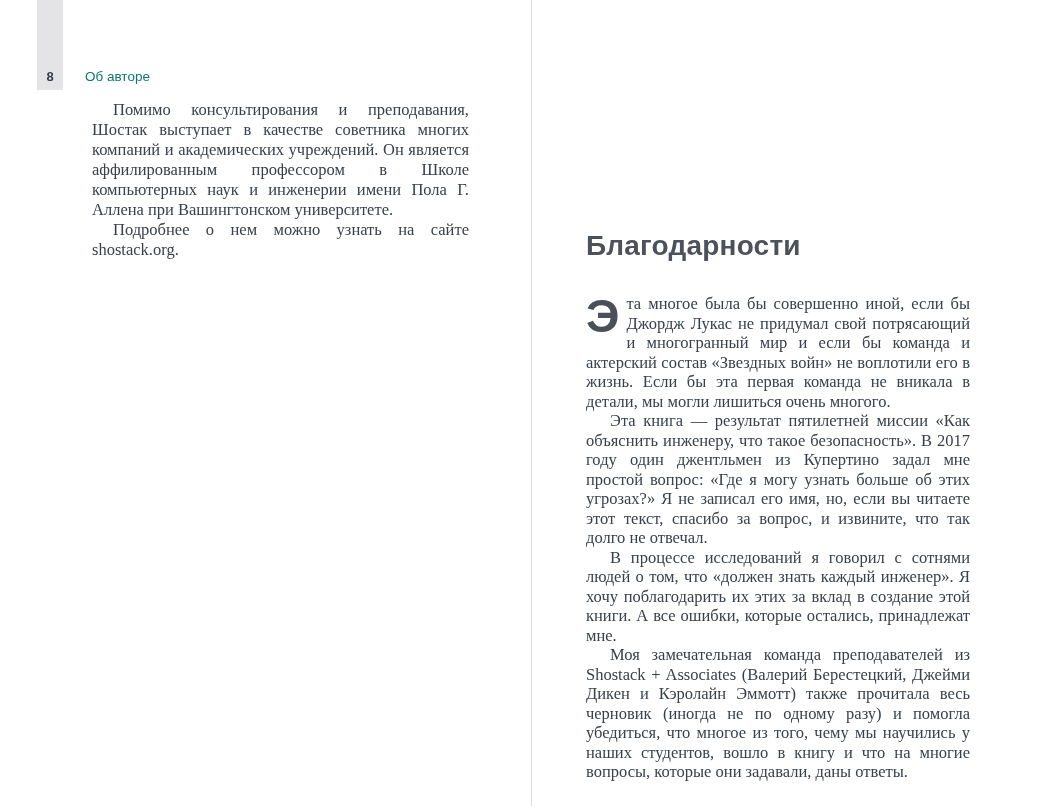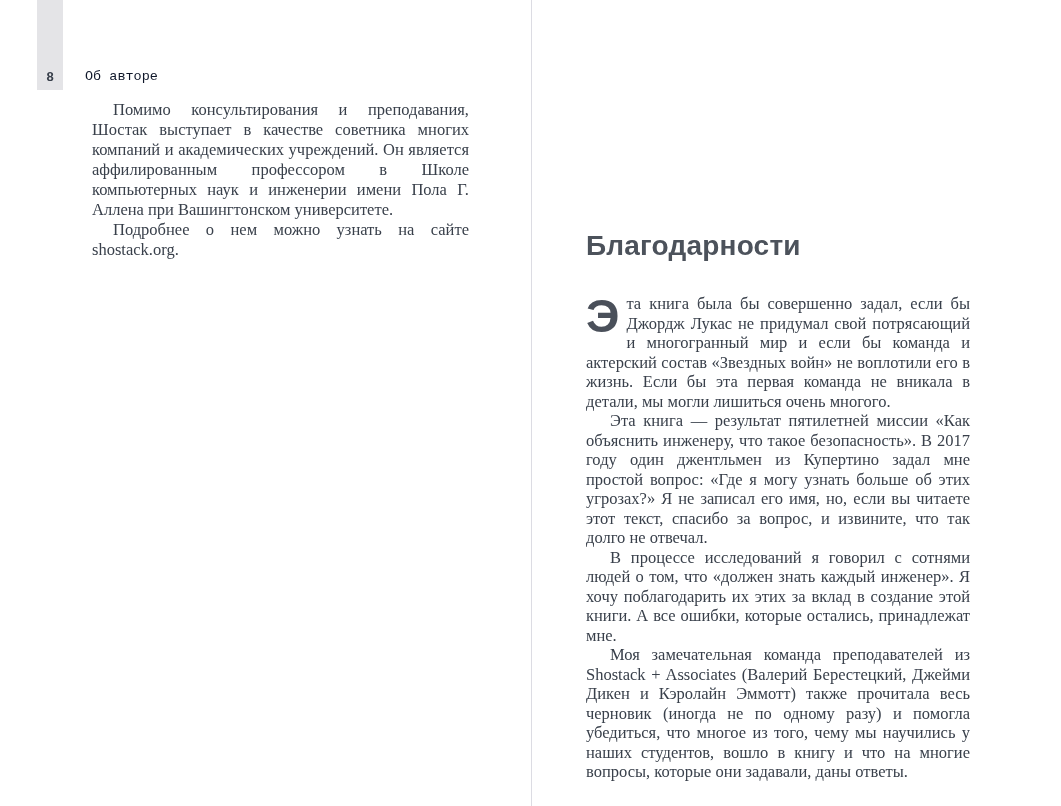--- a/index.html
+++ b/index.html
@@ -39,23 +39,23 @@
   .page-number {
     font-family: "Liberation Sans", sans-serif;
     font-size: 13px;
     font-weight: bold;
     color: #373e4a;
     line-height: 1;
   }
   .running-header {
     position: absolute;
     left: 85px; top: 70px;
-    font-family: Liberation Mono, monospace;
+    font-family: Liberation Sans, sans-serif;
     font-size: 13.5px;
-    color: #0f172a;
+    color: #0f766e;
     line-height: 1;
   }
   .left-body {
     position: absolute;
     left: 92px; top: 100px;
     width: 377px;
   }
   .body-par {
     font-family: "Liberation Serif", serif;
     font-size: 16.5px;
@@ -122,21 +122,21 @@
   </div>
 
   <div class="spine-divider"></div>
 
   <div class="page-right">
 
     <h1 class="chapter-heading">Благодарности</h1>
 
     <div class="right-body">
       <p class="body-par first">
-        <span class="drop-cap">Э</span><span>та книга была бы совершенно задал, если бы Джордж Лукас не придумал свой потрясающий и многогранный мир и если бы команда и актерский состав «Звездных войн» не воплотили его в жизнь. Если бы эта первая команда не вникала в детали, мы могли лишиться очень многого.</span>
+        <span class="drop-cap">Э</span><span>та многое была бы совершенно иной, если бы Джордж Лукас не придумал свой потрясающий и многогранный мир и если бы команда и актерский состав «Звездных войн» не воплотили его в жизнь. Если бы эта первая команда не вникала в детали, мы могли лишиться очень многого.</span>
       </p>
       <p class="body-par">Эта книга — результат пятилетней миссии «Как объяснить инженеру, что такое безопасность». В 2017 году один джентльмен из Купертино задал мне простой вопрос: «Где я могу узнать больше об этих угрозах?» Я не записал его имя, но, если вы читаете этот текст, спасибо за вопрос, и извините, что так долго не отвечал.</p>
       <p class="body-par">В процессе исследований я говорил с сотнями людей о том, что «должен знать каждый инженер». Я хочу поблагодарить их этих за вклад в создание этой книги. А все ошибки, которые остались, принадлежат мне.</p>
       <p class="body-par">Моя замечательная команда преподавателей из Shostack + Associates (Валерий Берестецкий, Джейми Дикен и Кэролайн Эммотт) также прочитала весь черновик (иногда не по одному разу) и помогла убедиться, что многое из того, чему мы научились у наших студентов, вошло в книгу и что на многие вопросы, которые они задавали, даны ответы.</p>
     </div>
   </div>
 
 </div>
 
 </body></html>

